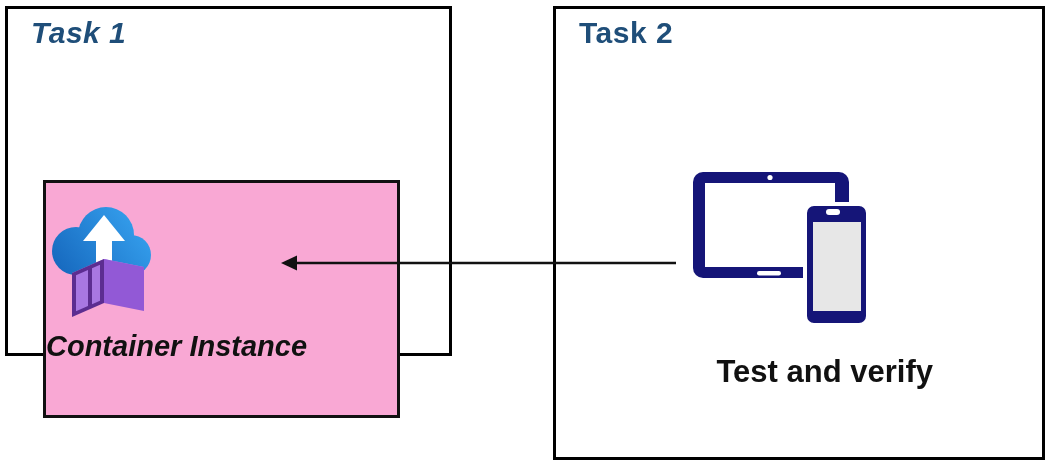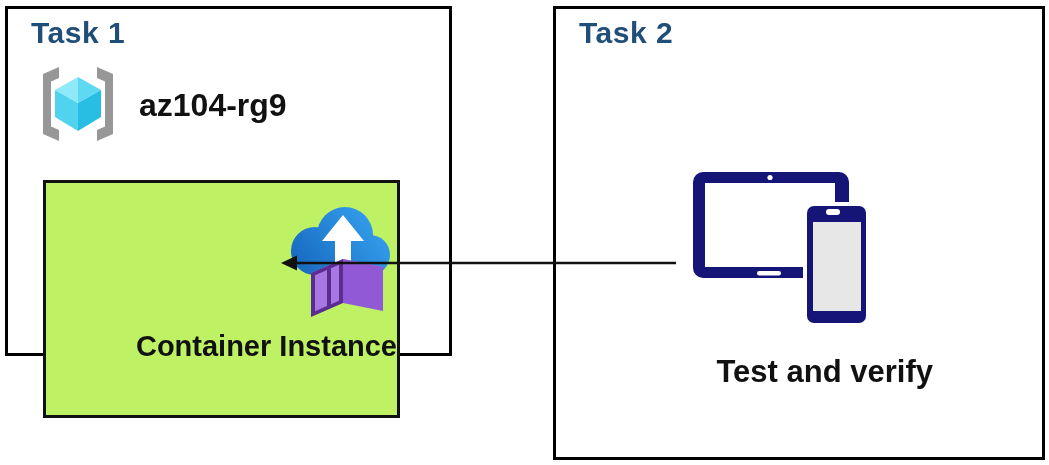--- a/index.html
+++ b/index.html
@@ -4,35 +4,35 @@
 <style>
   html,body { margin:0; padding:0; background:#ffffff; }
   .stage {
     position:relative; width:1049px; height:465px; background:#ffffff;
     font-family:"Liberation Sans", sans-serif; overflow:hidden;
   }
   .task-box {
     position:absolute; box-sizing:border-box;
     border:3px solid #000000; background:#ffffff;
   }
-  #task1-box { left:5px;  top:6px; width:447px; height:350px; }
+  #task1-box { left:5px;  top:6px; width:447px; height:350px;font-style:italic; }
   #task2-box { left:553px; top:6px; width:492px; height:454px;padding-left:24px; }
   .task-title {
     position:absolute; left:23px; top:7px;
     font-size:30px; font-weight:700; color:#1F4E79; letter-spacing:0.5px;
   }
   .rg-row {
     position:absolute; left:23px; top:52px;
     display:flex; align-items:center; gap:13px;
   }
   .rg-name { font-size:32px; font-weight:700; color:#111111; }
   .ci-box {
     position:absolute; left:35px; top:171px; width:357px; height:238px;
-    box-sizing:border-box; background:#bef264; border:3px solid #111111;
-    display:flex; flex-direction:column; align-items:flex-end;
+    box-sizing:border-box; background:#f9a8d4; border:3px solid #111111;
+    display:flex; flex-direction:column; align-items:flex-start;
     padding-top:16px;
   }
   .ci-label {
     margin-top:7px; font-size:29px; font-weight:700; color:#111111;
     text-align:center;
   }
   .devices-wrap { position:absolute; left:135px; top:161px; }
   .test-label {
     position:absolute; left:87px; top:345px; width:290px;
     text-align:right; font-size:31px; font-weight:700; color:#111111;
@@ -40,36 +40,20 @@
   .connector { position:absolute; left:281px; top:252px; z-index:5; }
 </style>
 </head>
 <body>
 
 <div class="stage">
 
   <div class="task-box" id="task1-box">
     <div class="task-title">Task 1</div>
 
-    <div class="rg-row">
-      <span>
-        <svg width="95" height="85" viewBox="0 0 95 85" aria-hidden="true">
-
-          <path d="M28 6 L12 13 L12 73 L28 80 L28 69 L20 65.5 L20 20.5 L28 17 Z" fill="#979797"></path>
-
-          <path d="M66 6 L82 13 L82 73 L66 80 L66 69 L74 65.5 L74 20.5 L66 17 Z" fill="#979797"></path>
-
-          <polygon points="47,16 24,29 47,42" fill="#8FE9F8"></polygon>
-          <polygon points="47,16 70,29 47,42" fill="#5ED9F1"></polygon>
-          <polygon points="24,29 47,42 47,70 24,56" fill="#4FD3EE"></polygon>
-          <polygon points="47,42 70,29 70,56 47,70" fill="#28BEE3"></polygon>
-        </svg>
-      </span>
-      <span class="rg-name">az104-rg9</span>
-    </div>
 
     <div class="ci-box">
       <span>
         <svg width="112" height="120" viewBox="0 0 112 120" aria-hidden="true">
           <defs>
             <linearGradient id="cloudGrad" gradientUnits="userSpaceOnUse" x1="10" y1="78" x2="100" y2="10">
               <stop offset="0" stop-color="#1566BC"></stop>
               <stop offset="1" stop-color="#38A5F2"></stop>
             </linearGradient>
           </defs>

